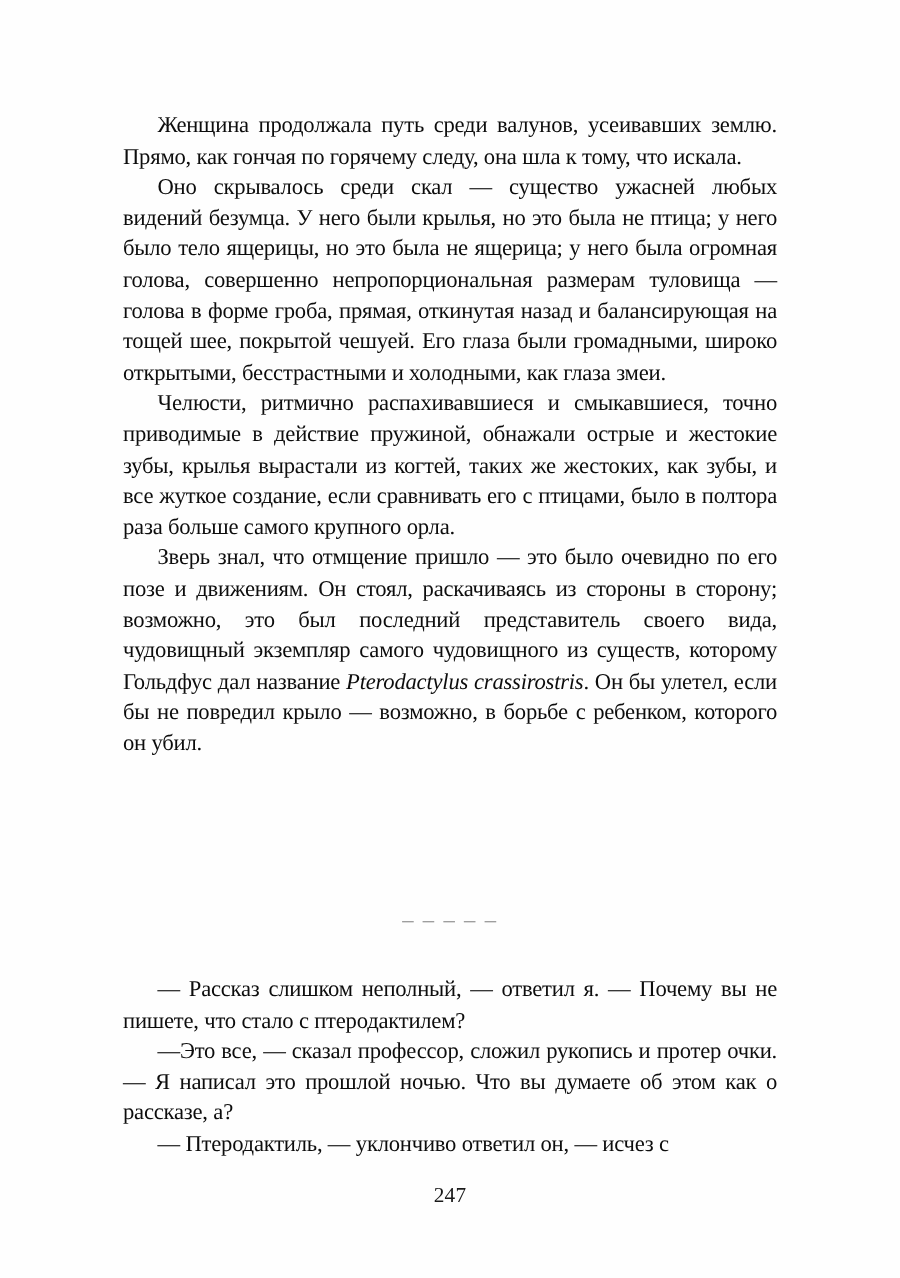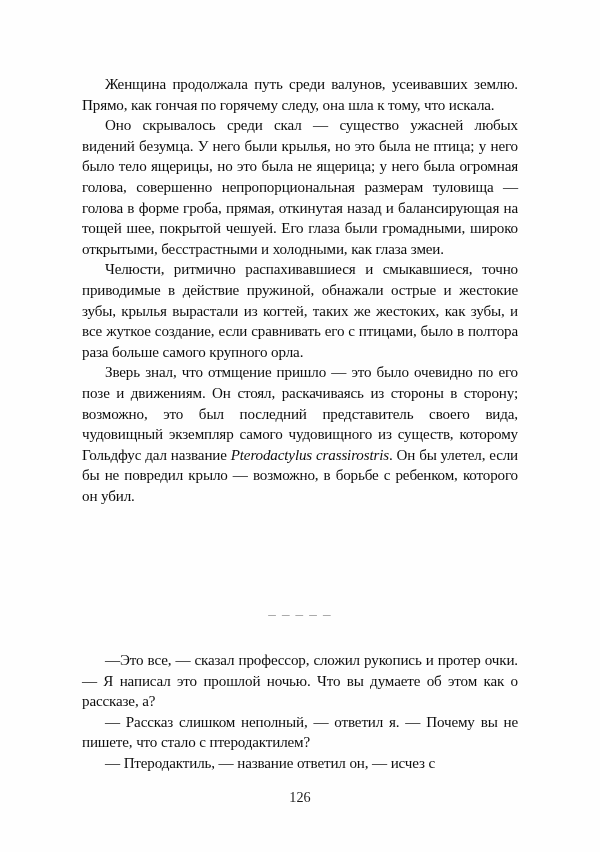--- a/index.html
+++ b/index.html
@@ -108,23 +108,23 @@
 
 
   </div>
 
   <div class="section-break">
     <span class="dashes">– – – – –</span>
   </div>
 
   <div class="text-block-2">
 
+    <p class="para">— Рассказ слишком неполный, — ответил я. — Почему вы не пишете, что стало с птеродактилем?</p>
+
     <p class="para">—Это все, — сказал профессор, сложил рукопись и протер очки. — Я написал это прошлой ночью. Что вы думаете об этом как о рассказе, а?</p>
 
-    <p class="para">— Рассказ слишком неполный, — ответил я. — Почему вы не пишете, что стало с птеродактилем?</p>
-
-    <p class="para">— Птеродактиль, — название ответил он, — исчез с</p>
+    <p class="para">— Птеродактиль, — уклончиво ответил он, — исчез с</p>
 
   </div>
 
-  <div class="folio">126</div>
+  <div class="folio">247</div>
 
 </div>
 
 </body></html>

